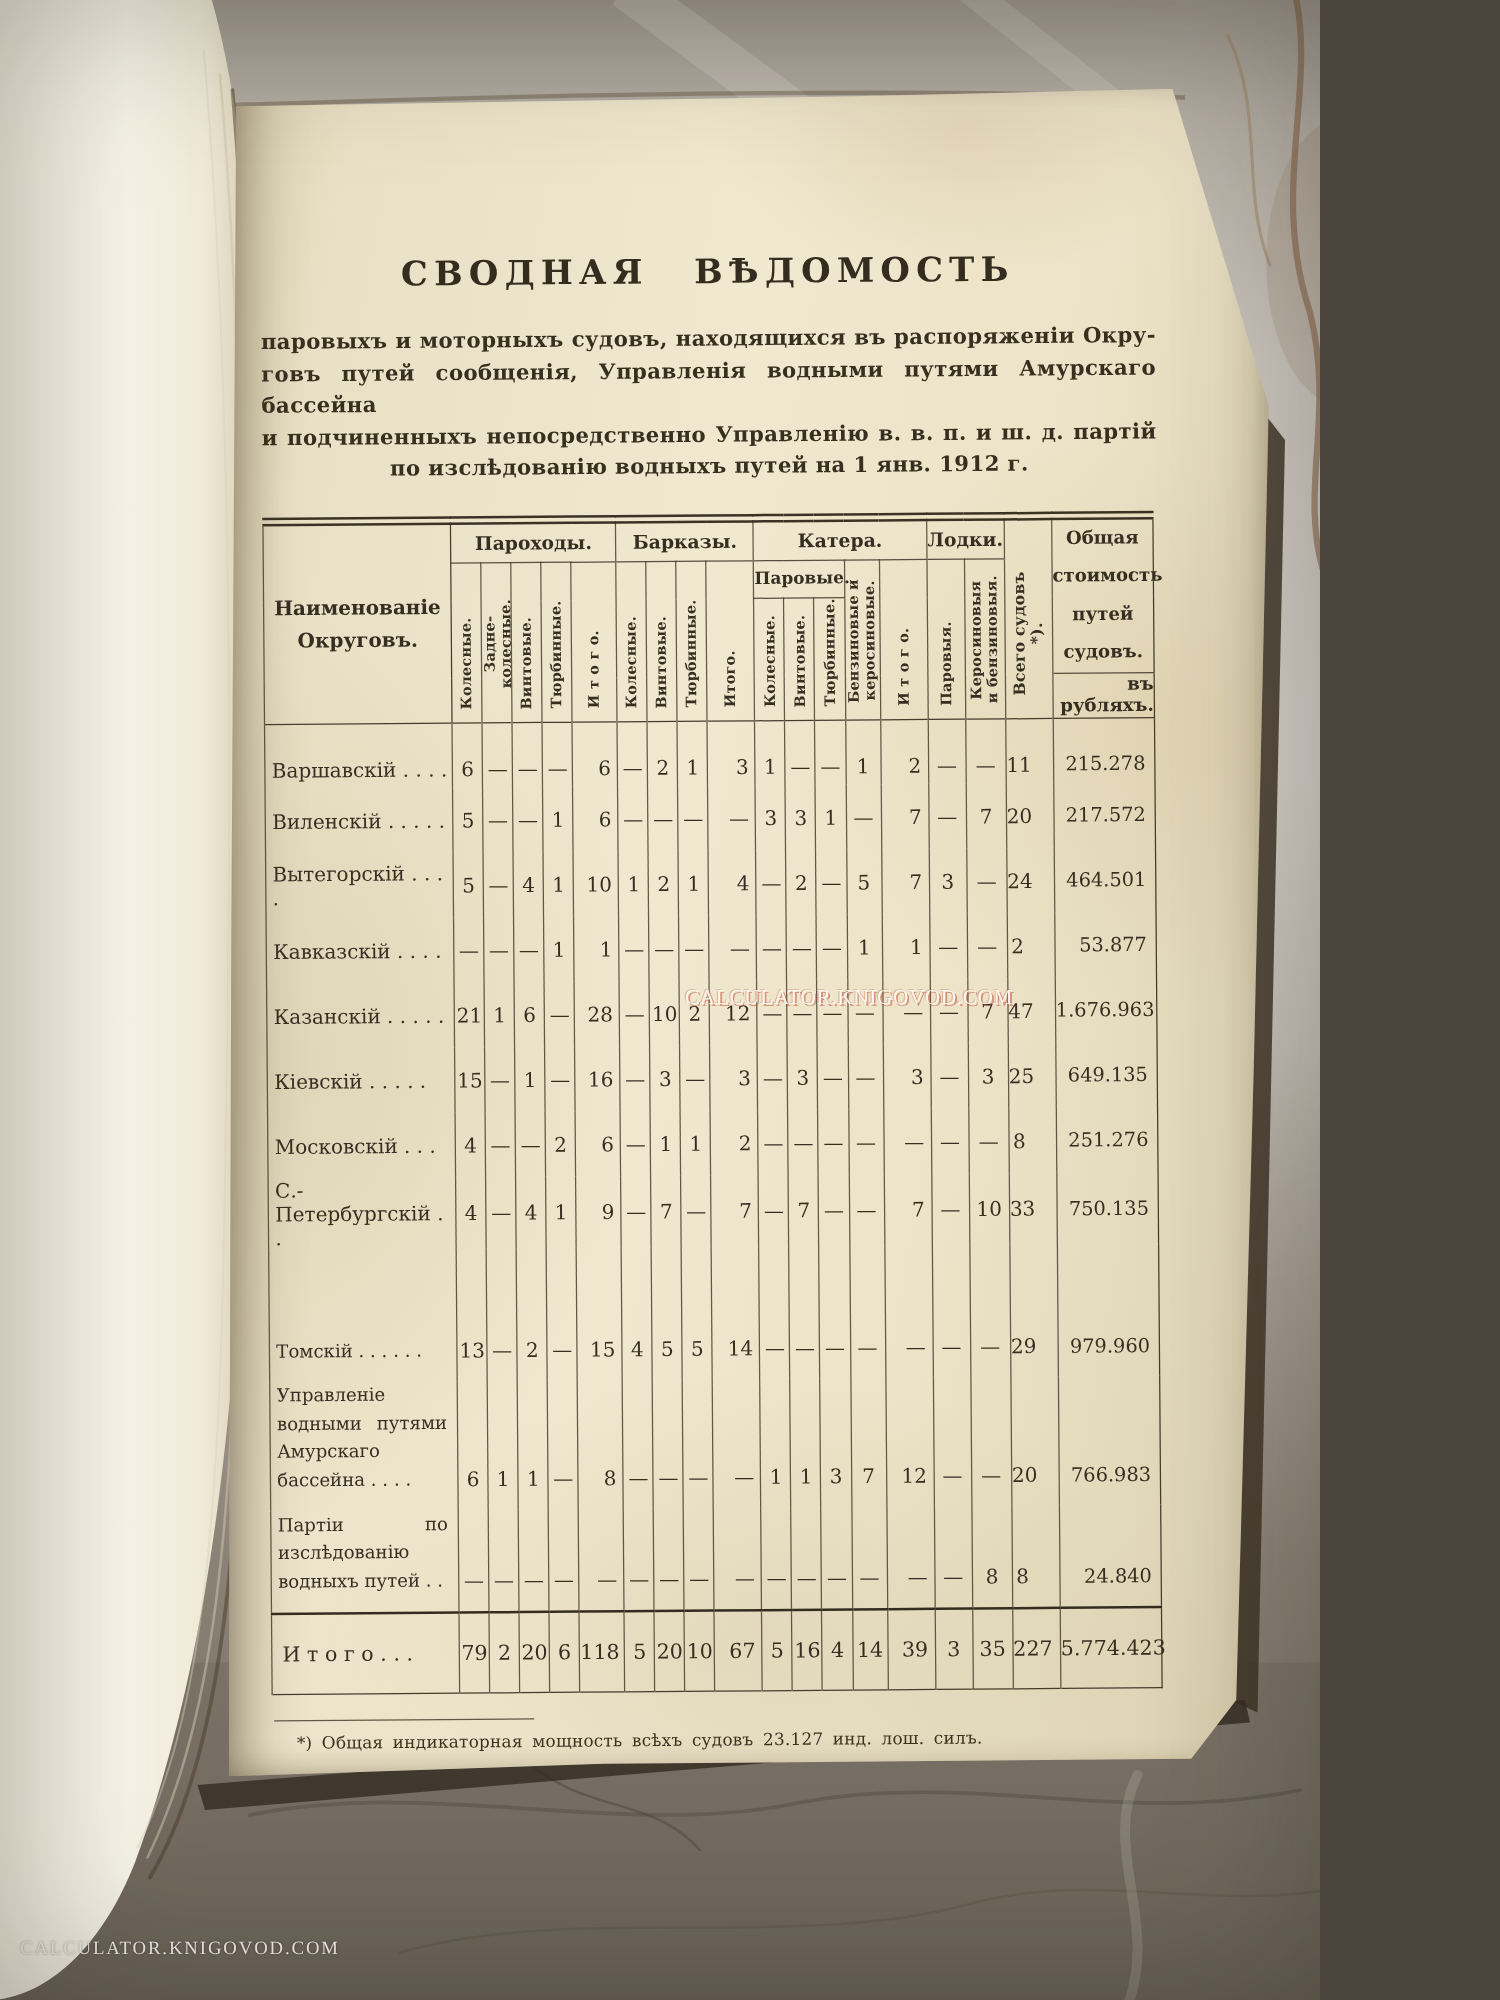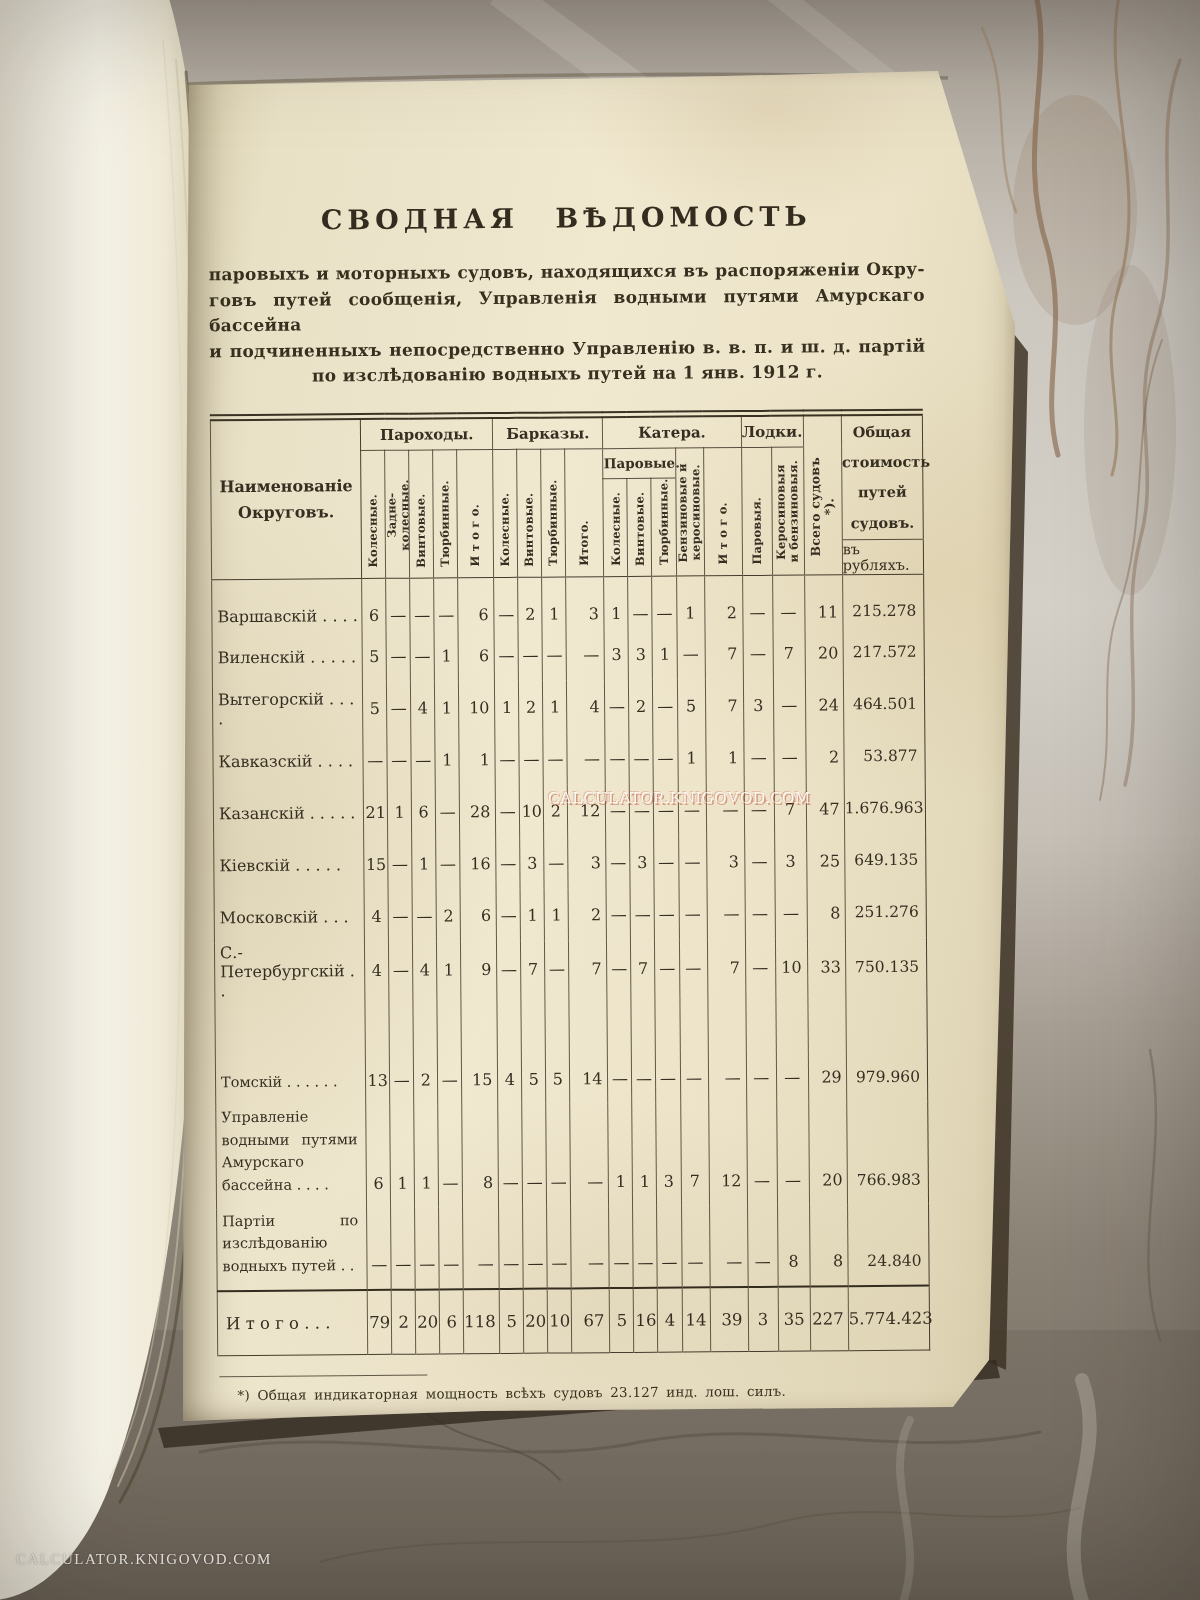--- a/index.html
+++ b/index.html
@@ -1,16 +1,16 @@
 <!DOCTYPE html>
 <html><head>
 <meta charset="utf-8">
 <style>
   html,body{margin:0;padding:0;background:#4a443c;}
-  .photo{position:relative;width:1200px;height:1600px;overflow:hidden;
+  .photo{position:relative;width:1056px;height:1600px;overflow:hidden;
          font-family:"DejaVu Serif",serif;background:#701a75;}
   .photo::after{content:"";position:absolute;inset:0;z-index:40;pointer-events:none;
          box-shadow:inset 0 0 140px rgba(35,30,24,.33);}
   svg.bg{position:absolute;left:0;top:0;z-index:1;}
 
   
   .page{position:absolute;left:183px;top:55px;width:836px;height:1370px;z-index:10;
     background:
       radial-gradient(ellipse 280px 160px at 70% 4%, rgba(175,140,90,.16), transparent 70%),
       radial-gradient(ellipse 420px 320px at 88% 38%, rgba(200,178,130,.22), transparent 72%),
@@ -47,29 +47,29 @@
   th.name{border-bottom:none;font-weight:bold;font-size:16px;border-right:1.4px solid #453c2c;}
   th.name div{margin:7px 0;}
   th.grp{font-weight:bold;font-size:15px;border-bottom:1px solid rgba(62,52,38,.85);}
   th.sublab{font-weight:bold;font-size:13.5px;border-bottom:1px solid rgba(62,52,38,.85);}
   th.rcell{vertical-align:bottom;padding-bottom:6px;}
   .vtext{display:inline-block;writing-mode:vertical-rl;transform:rotate(180deg);
          font-size:11.5px;font-weight:bold;line-height:1.12;max-height:106px;
          letter-spacing:.2px;}
   .vtext.big{font-size:12.5px;max-height:116px;}
   th.costh{font-weight:bold;font-size:14.5px;line-height:2.1;vertical-align:middle;}
-  td.unitc{font-weight:normal;font-size:14.5px;text-align:left;
+  td.unitc{font-weight:bold;font-size:14.5px;text-align:right;
            border-top:1px solid rgba(62,52,38,.85);}
   tbody tr{height:52px;}
   tbody tr:first-child td{border-top:1.7px solid #453c2c;padding-top:22px;}
   tbody td{font-size:16px;vertical-align:middle;}
   td.lbl{text-align:left;padding-left:5px;font-size:16px;}
   td.n{text-align:center;}
   td.s{text-align:right;padding-right:5px;}
-  td.t{text-align:right;padding-right:4px;}
+  td.t{text-align:right;padding-right:24px;}
   td.cost{text-align:right;padding-right:7px;font-size:15.5px;}
   tr.tall{height:106px;}
   tr.tall + tr.tall{height:82px;}
   tr.tall td{vertical-align:bottom;padding-bottom:15px;}
   tr.tall td.lbl{font-size:14.5px;line-height:1.55;text-align:justify;
                  padding-right:8px;padding-bottom:13px;}
   tr.total{height:64px;}
   tr.total td{border-top:2.4px solid #342c1e;font-size:16.5px;}
   tr.total td.lbl{padding-left:8px;}
 

